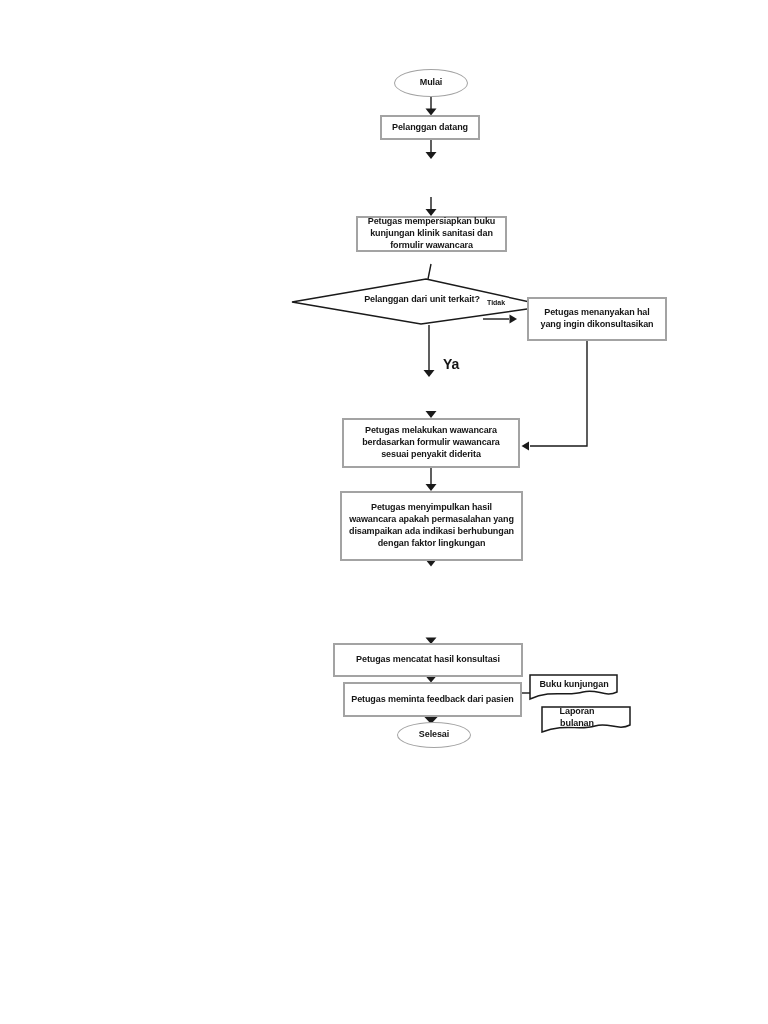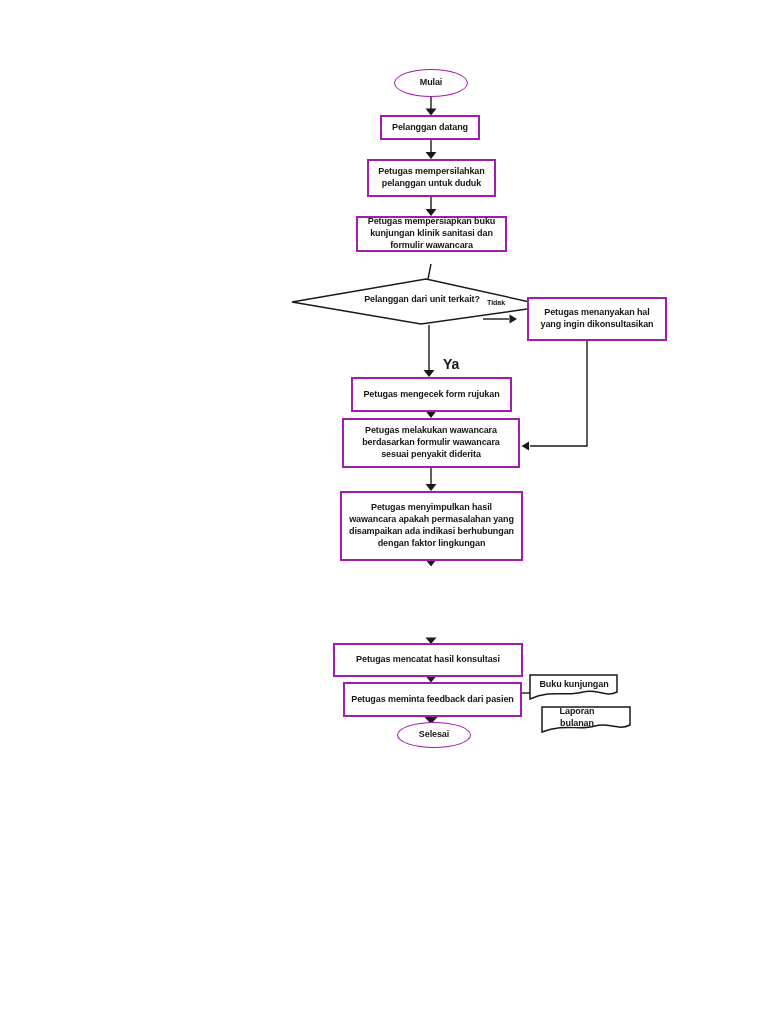--- a/index.html
+++ b/index.html
@@ -11,21 +11,21 @@
     background: #ffffff;
     overflow: hidden;
   }
   .wires {
     position: absolute;
     left: 0; top: 0;
   }
   .node {
     position: absolute;
     box-sizing: border-box;
-    border: 2px solid #a21caf;
+    border: 2px solid #a3a3a3;
     background: #ffffff;
     display: flex;
     align-items: center;
     justify-content: center;
     text-align: center;
     font-weight: 700;
     font-size: 9px;
     line-height: 1.32;
     letter-spacing: -0.1px;
     color: #151515;
@@ -95,33 +95,30 @@
     <polygon points="426,279 548,306 421,324 292,302" fill="#ffffff" stroke="#1a1a1a" stroke-width="1.5"></polygon>
 
     <path d="M530 675 L617 675 L617 692 C605 698 597 688 583 692 C567 697 552 689 530 699 Z" fill="#ffffff" stroke="#1a1a1a" stroke-width="1.5"></path>
     <path d="M542 707 L630 707 L630 725 C618 731 609 722 595 726 C579 731 565 723 542 732 Z" fill="#ffffff" stroke="#1a1a1a" stroke-width="1.5"></path>
   </svg>
 
   <div class="node oval" style="left:394px;top:69px;width:74px;height:28px">Mulai</div>
 
   <div class="node" style="left:380px;top:115px;width:100px;height:25px">Pelanggan datang</div>
 
-  <div class="node" style="left:367px;top:159px;width:129px;height:38px">Petugas mempersilahkan
-pelanggan untuk duduk</div>
 
   <div class="node" style="left:356px;top:216px;width:151px;height:36px">Petugas mempersiapkan buku
 kunjungan klinik sanitasi dan
 formulir wawancara</div>
 
   <div class="txt" style="left:342px;top:292px;width:160px;height:16px">Pelanggan dari unit terkait?</div>
 
   <div class="node" style="left:527px;top:297px;width:140px;height:44px">Petugas menanyakan hal
 yang ingin dikonsultasikan</div>
 
-  <div class="node" style="left:351px;top:377px;width:161px;height:35px">Petugas mengecek form rujukan</div>
 
   <div class="node" style="left:340px;top:491px;width:183px;height:70px">Petugas menyimpulkan hasil
 wawancara apakah permasalahan yang
 disampaikan ada indikasi berhubungan
 dengan faktor lingkungan</div>
 
   <div class="node" style="left:342px;top:418px;width:178px;height:50px">Petugas melakukan wawancara
 berdasarkan formulir wawancara
 sesuai penyakit diderita</div>
 

